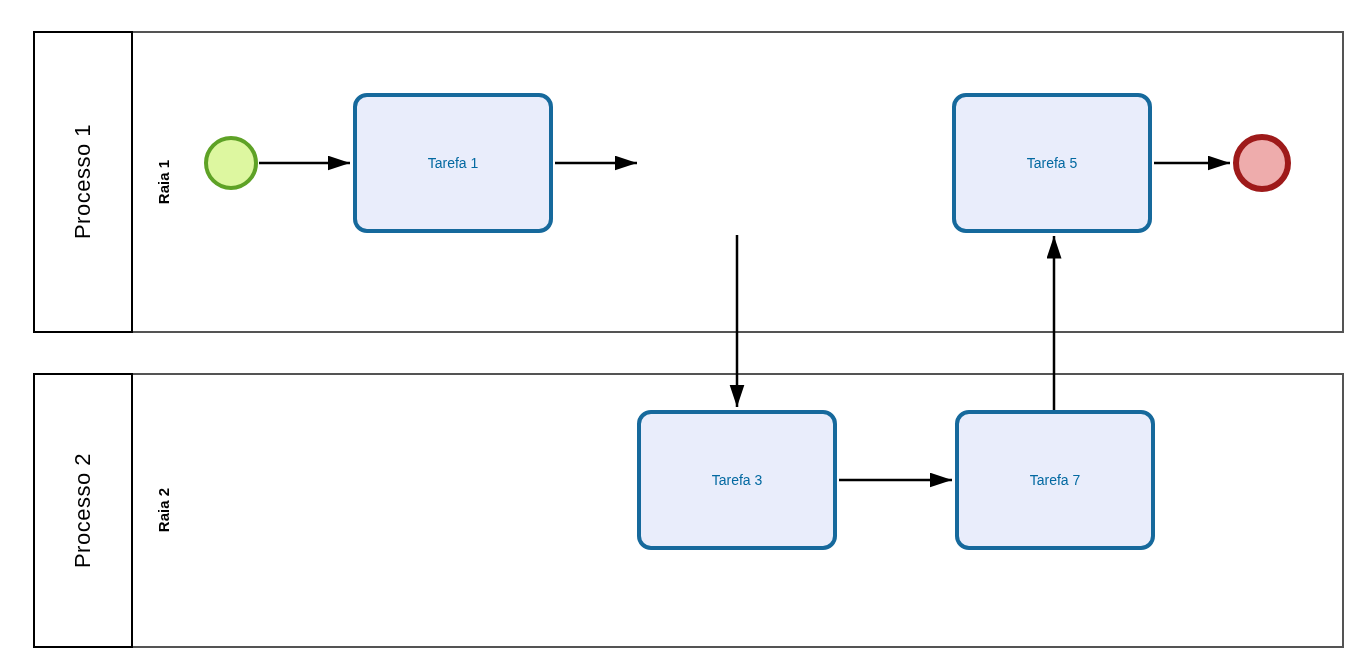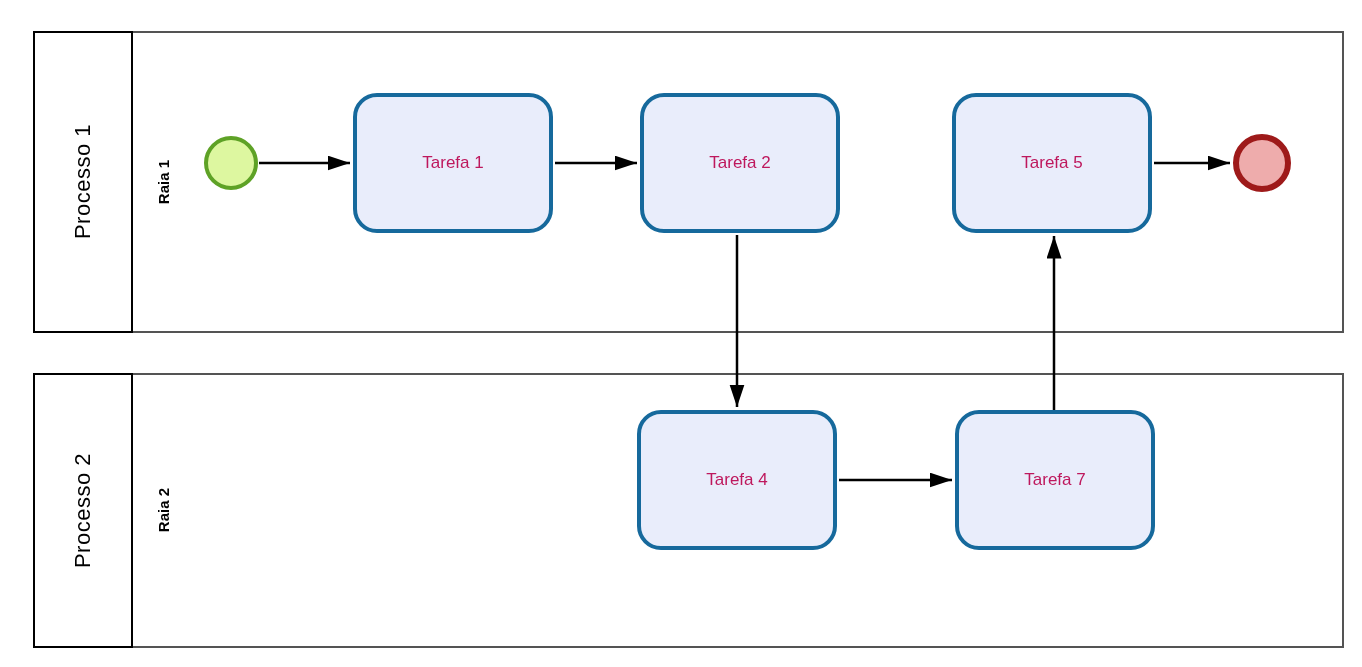--- a/index.html
+++ b/index.html
@@ -61,26 +61,26 @@
   }
 
   
   .task {
     position: absolute;
     width: 200px;
     height: 140px;
     box-sizing: border-box;
     background: var(--task-fill, #e9edfb);
     border: 4px solid var(--task-border, #16699c);
-    border-radius: 24px;
+    border-radius: 14px;
     display: flex;
     align-items: center;
     justify-content: center;
-    font-size: 17px;
-    color: #be185d;
+    font-size: 14px;
+    color: #0369a1;
   }
   .t1 { left: 353px; top: 93px;  }
   .t2 { left: 640px; top: 93px;  }
   .t5 { left: 952px; top: 93px; text-align: center;  }
   .t3 { left: 637px; top: 410px; }
   .t4 { left: 955px; top: 410px; }
 
   
   .event {
     position: absolute;
@@ -147,25 +147,22 @@
     <line x1="555" y1="163" x2="637" y2="163" marker-end="url(#arrowhead)"></line>
     <line x1="737" y1="235" x2="737" y2="407" marker-end="url(#arrowhead)"></line>
     <line x1="839" y1="480" x2="952" y2="480" marker-end="url(#arrowhead)"></line>
     <line x1="1054" y1="548" x2="1054" y2="236" marker-end="url(#arrowhead)"></line>
     <line x1="1154" y1="163" x2="1230" y2="163" marker-end="url(#arrowhead)"></line>
   </svg>
 
   <div class="task t1">
     <span>Tarefa 1</span>
   </div>
-  <div class="task t2">
-    <span>Tarefa 2</span>
-  </div>
   <div class="task t3">
-    <span>Tarefa 4</span>
+    <span>Tarefa 3</span>
   </div>
   <div class="task t4">
     <span>Tarefa 7</span>
   </div>
   <div class="task t5">
     <span>Tarefa 5</span>
   </div>
 
   <div class="event start-event"></div>
   <div class="event end-event"></div>

